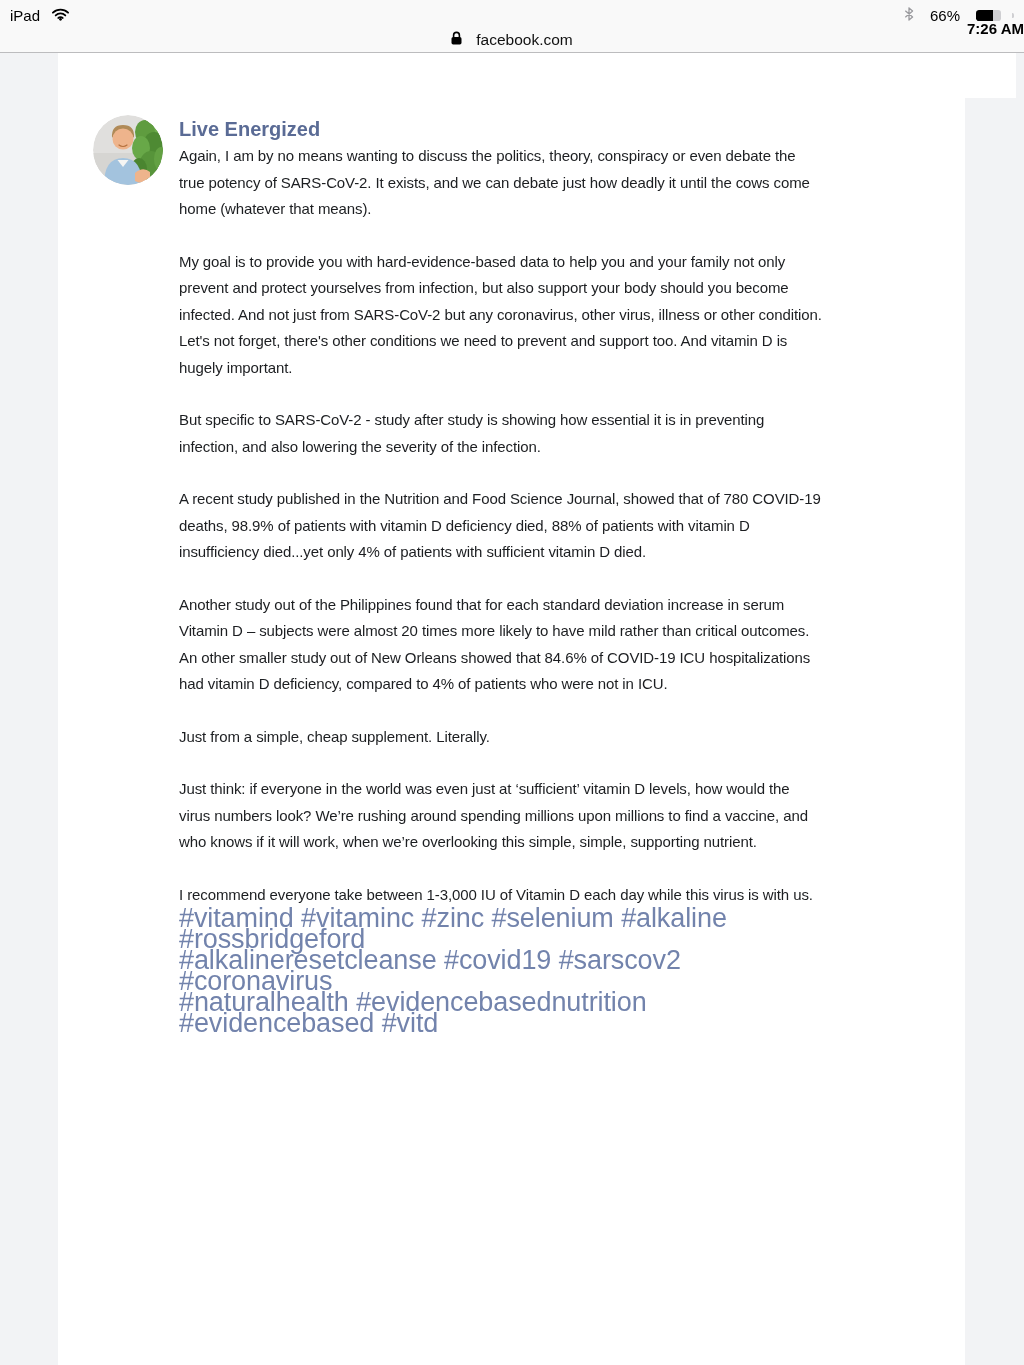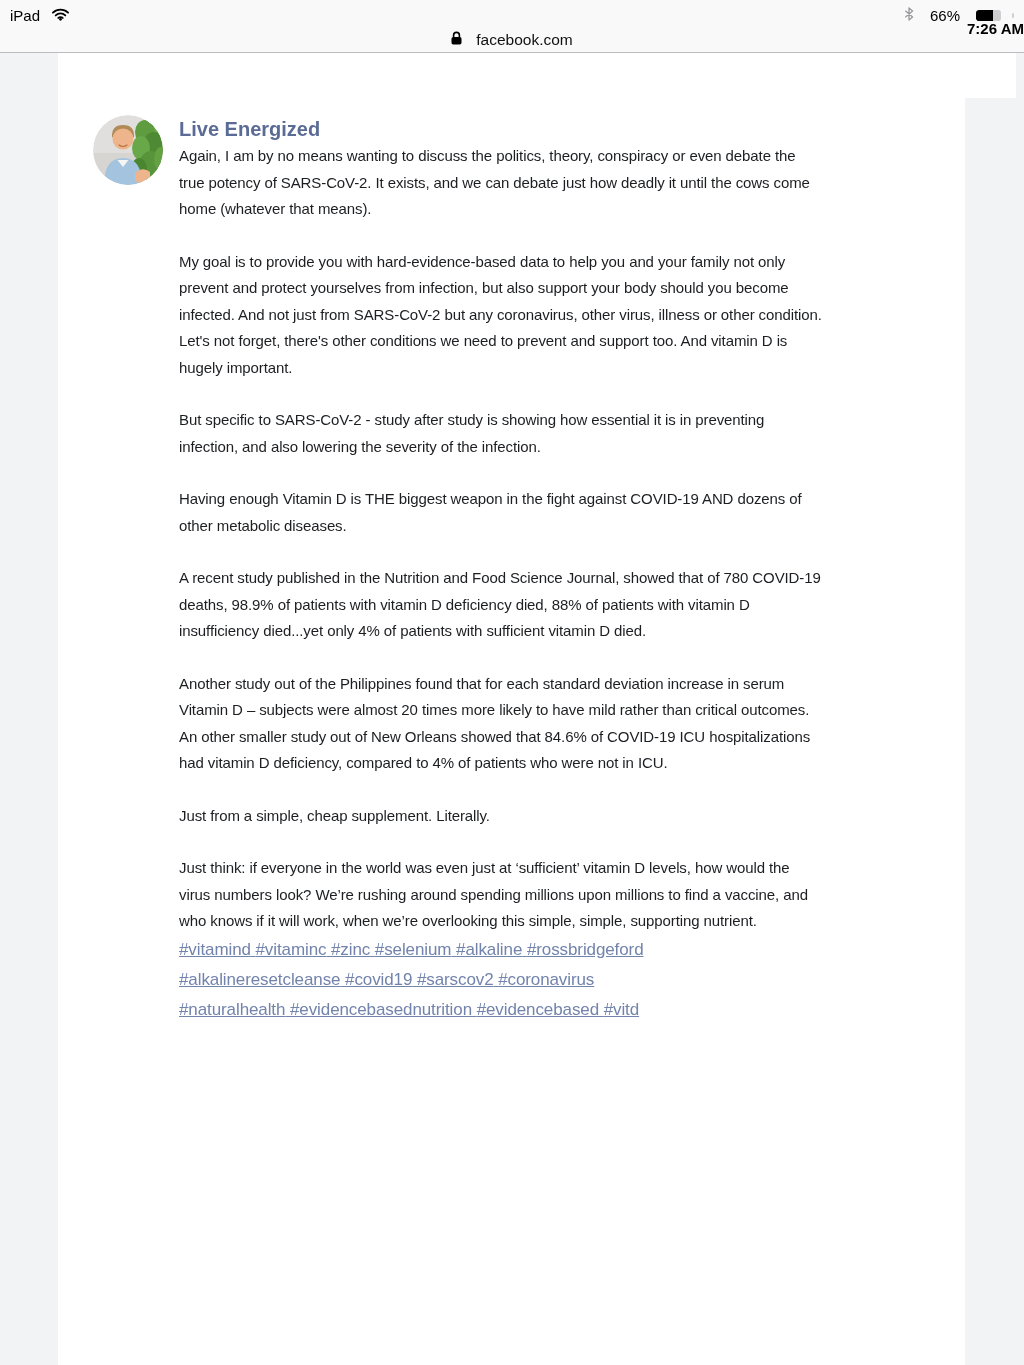--- a/index.html
+++ b/index.html
@@ -83,22 +83,22 @@
   .author {
     font-size: 20px; font-weight: 700; color: var(--author_link);
     line-height: 27px; cursor: pointer; display: inline-block;
   }
   .post-content p {
     font-size: 15px; line-height: 26.5px; color: var(--text);
     white-space: pre-line; letter-spacing: -0.1px;
   }
   .post-content p + p { margin-top: 26px; }
   .hashtags {
-    font-size: 17px; line-height: 30px; letter-spacing: -0.1px;
-    color: var(--hashtag_link); white-space: pre-line; text-decoration: underline;
+    font-size: 27px; line-height: 21px; letter-spacing: -0.1px;
+    color: var(--hashtag_link); white-space: pre-line;
   }
   .hashtags span { cursor: pointer; }
 </style>
 </head>
 <body>
 
 <div class="chrome">
   <div class="status-row">
     <div class="status-left">
       <span class="carrier">iPad</span>
@@ -169,24 +169,24 @@
         <path d="M42 58 Q50 51 57 57 L57 66 Q49 70 42 66 Z" fill="#eeb48c"></path>
       </g>
     </svg>
   </div>
 
   <div class="post-content">
     <span class="author">Live Energized</span>
     <p>Again, I am by no means wanting to discuss the politics, theory, conspiracy or even debate the true potency of SARS-CoV-2. It exists, and we can debate just how deadly it until the cows come home (whatever that means).</p>
     <p>My goal is to provide you with hard-evidence-based data to help you and your family not only prevent and protect yourselves from infection, but also support your body should you become infected. And not just from SARS-CoV-2 but any coronavirus, other virus, illness or other condition. Let's not forget, there's other conditions we need to prevent and support too. And vitamin D is hugely important.</p>
     <p>But specific to SARS-CoV-2 - study after study is showing how essential it is in preventing infection, and also lowering the severity of the infection.</p>
-    <p>Having enough Vitamin D is THE biggest weapon in the fight against COVID-19 AND dozens of other metabolic diseases.</p>
     <p>A recent study published in the Nutrition and Food Science Journal, showed that of 780 COVID-19 deaths, 98.9% of patients with vitamin D deficiency died, 88% of patients with vitamin D insufficiency died...yet only 4% of patients with sufficient vitamin D died.</p>
     <p>Another study out of the Philippines found that for each standard deviation increase in serum Vitamin D – subjects were almost 20 times more likely to have mild rather than critical outcomes.
 An other smaller study out of New Orleans showed that 84.6% of COVID-19 ICU hospitalizations had vitamin D deficiency, compared to 4% of patients who were not in ICU.</p>
     <p>Just from a simple, cheap supplement. Literally.</p>
     <p>Just think: if everyone in the world was even just at ‘sufficient’ vitamin D levels, how would the virus numbers look? We’re rushing around spending millions upon millions to find a vaccine, and who knows if it will work, when we’re overlooking this simple, simple, supporting nutrient.</p>
+    <p>I recommend everyone take between 1-3,000 IU of Vitamin D each day while this virus is with us.</p>
     <div class="hashtags"><span>#vitamind</span> <span>#vitaminc</span> <span>#zinc</span> <span>#selenium</span> <span>#alkaline</span> <span>#rossbridgeford</span>
 <span>#alkalineresetcleanse</span> <span>#covid19</span> <span>#sarscov2</span> <span>#coronavirus</span>
 <span>#naturalhealth</span> <span>#evidencebasednutrition</span> <span>#evidencebased</span> <span>#vitd</span>
 </div>
   </div>
 </div>
 
 </body></html>

